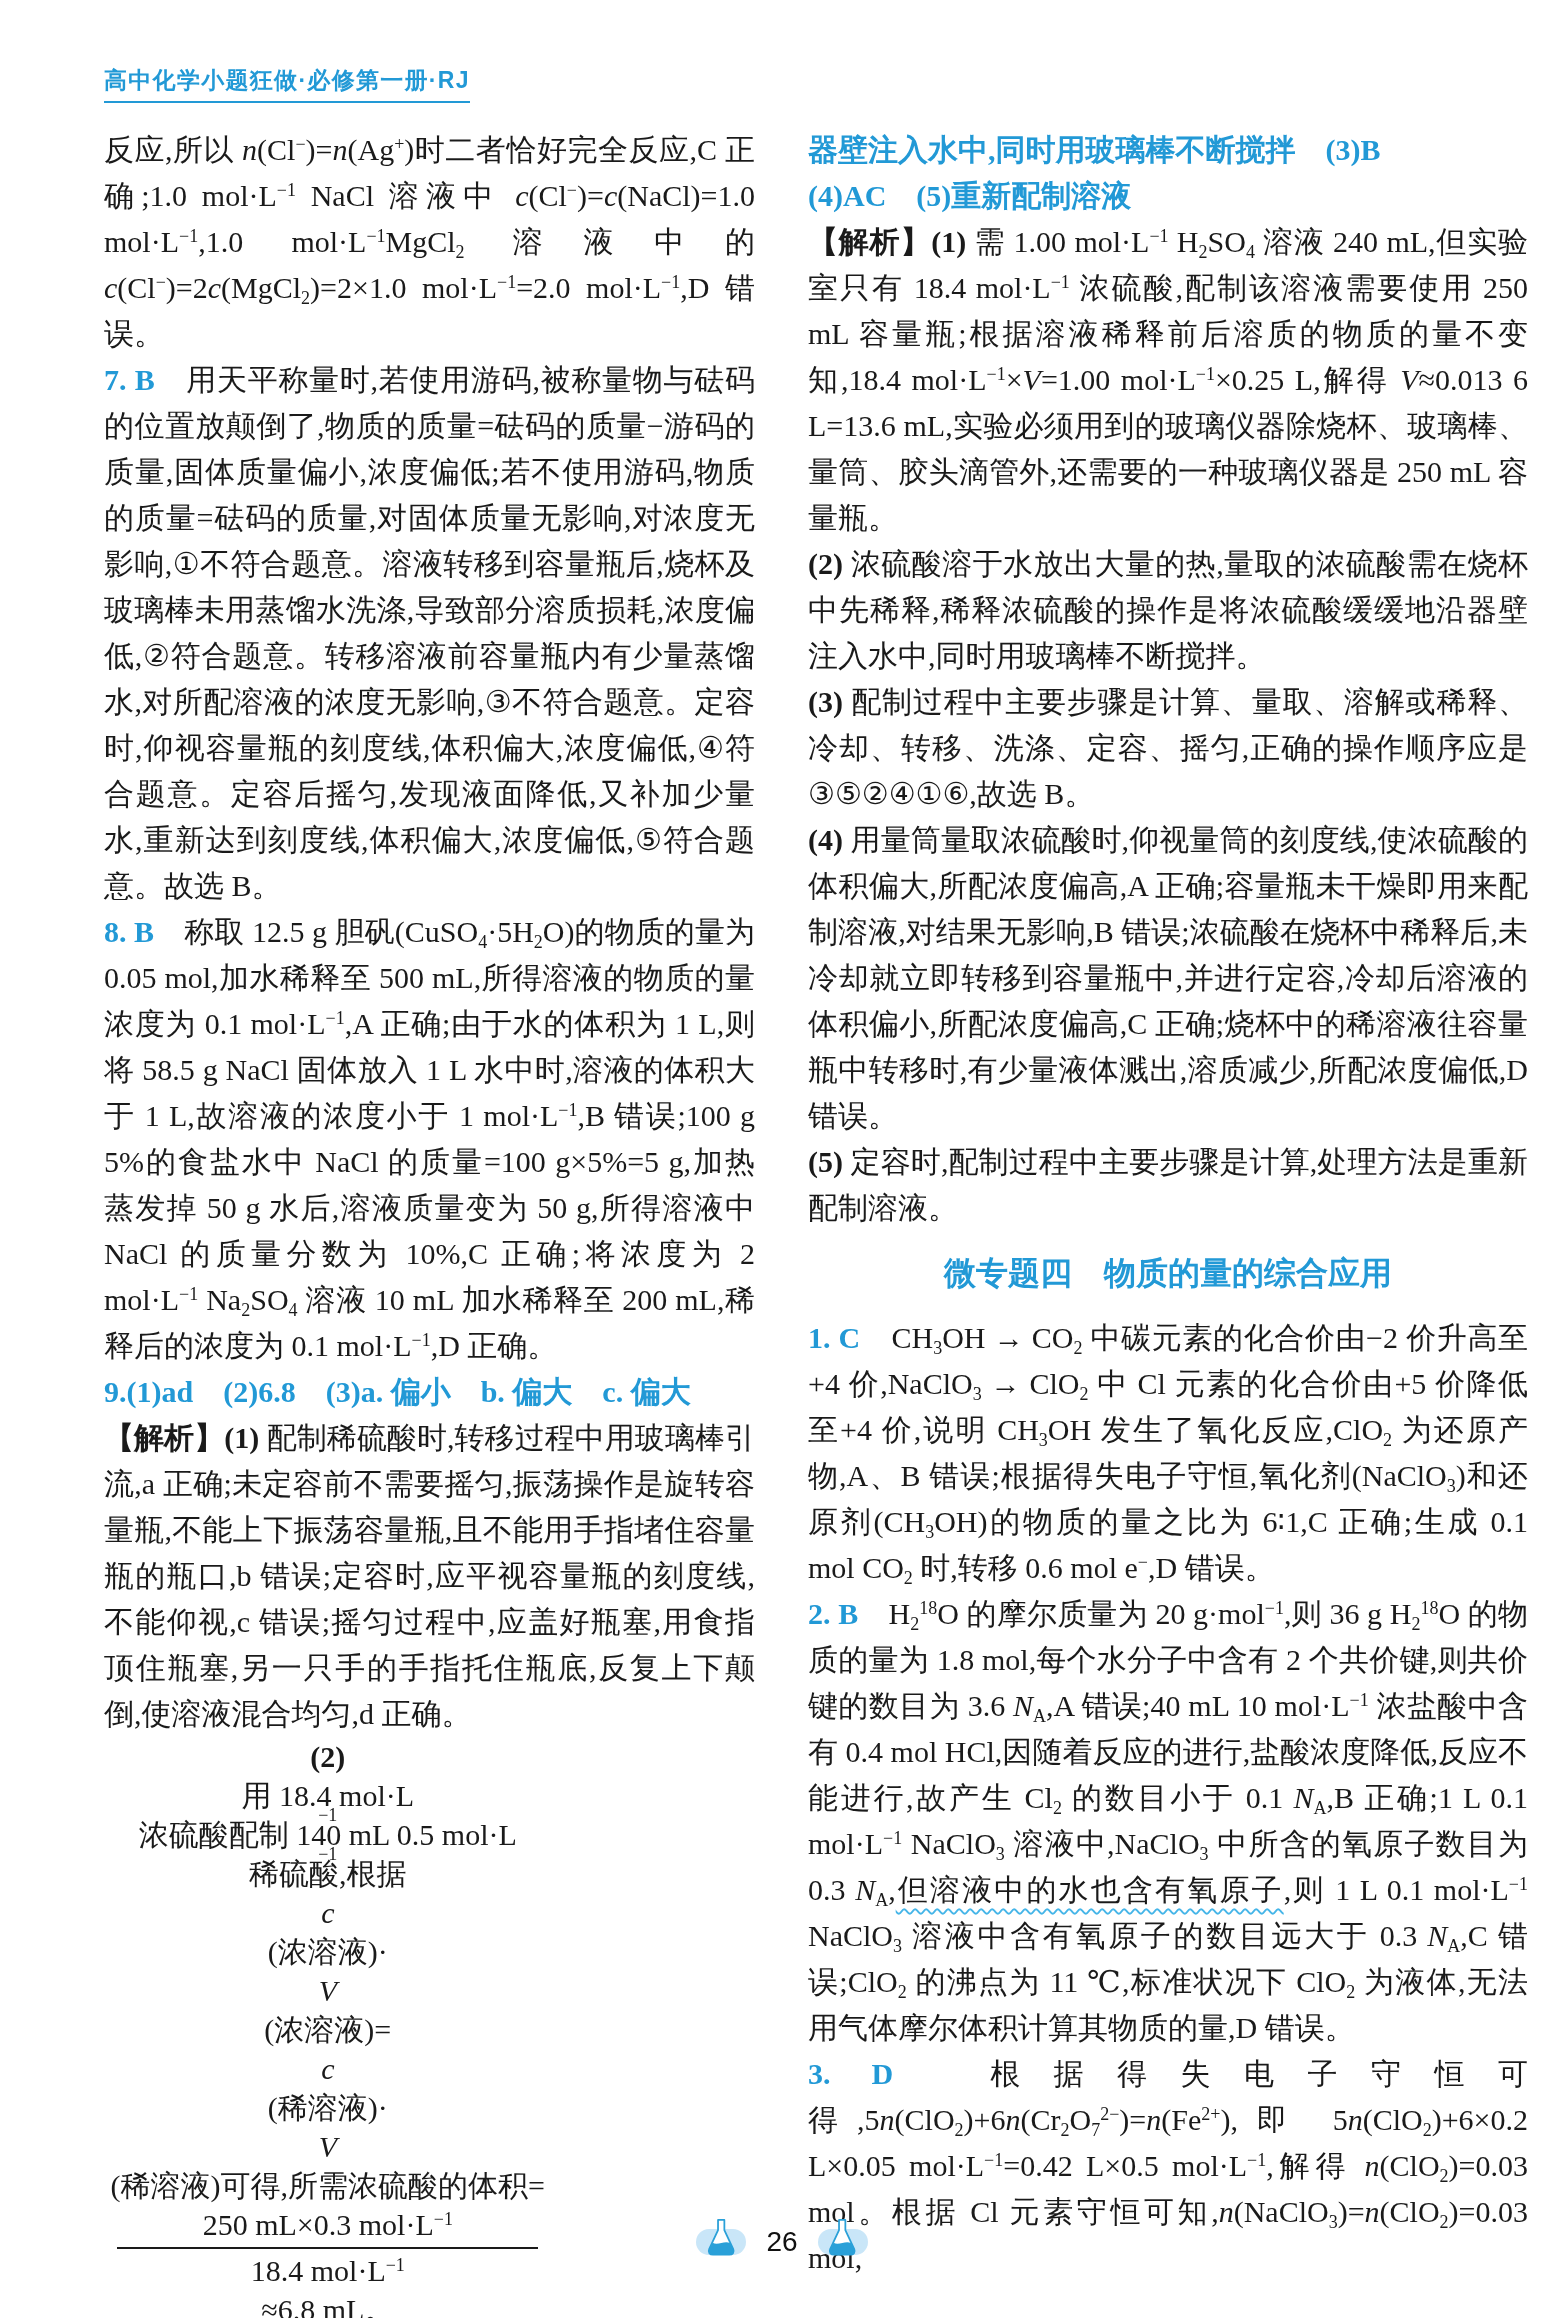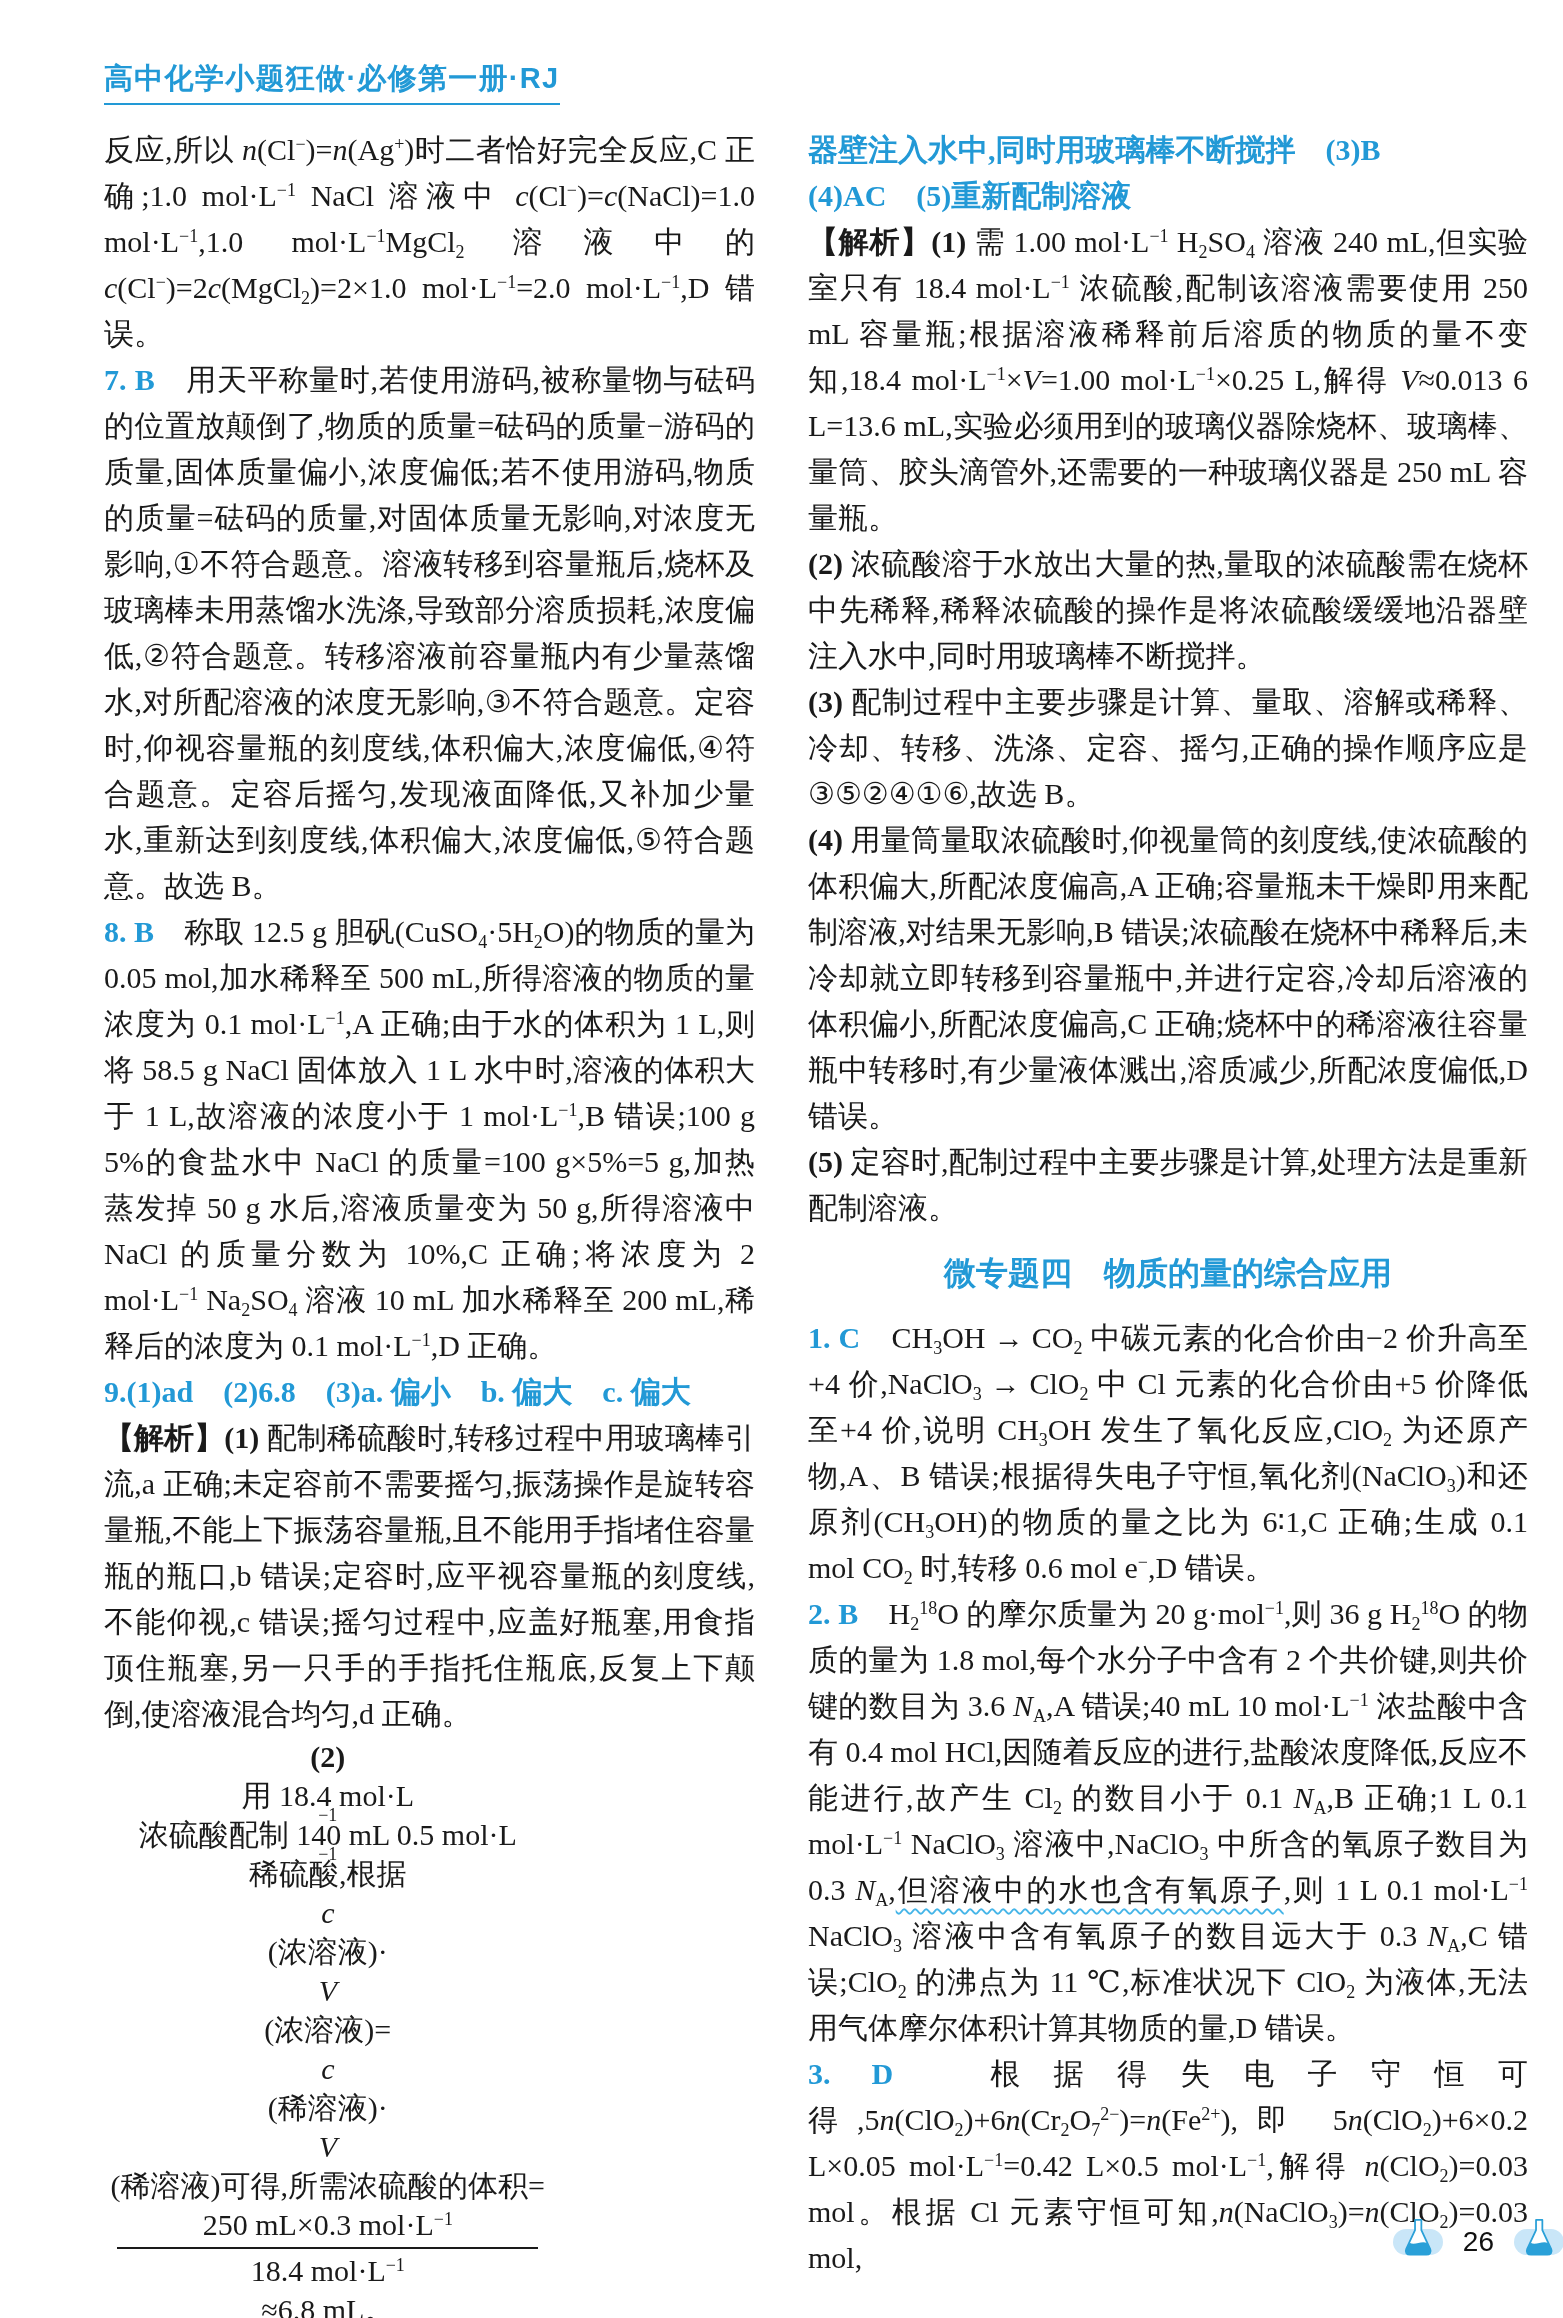--- a/index.html
+++ b/index.html
@@ -16,21 +16,21 @@
     font-family:"Liberation Serif","DejaVu Serif","DejaVu Sans",serif;
     color:var(--text);
     font-size:30px;line-height:46px;
     overflow:hidden;
   }
   .header{position:absolute;left:104px;top:55px;}
   .title{
     display:inline-block;
     color:var(--accent);
     font-weight:bold;
-    font-size:29px;
+    font-size:23px;
     letter-spacing:1.3px;
     padding-bottom:8px;
     border-bottom:2.6px solid var(--accent);
     font-family:"Liberation Sans","DejaVu Sans",sans-serif;
     line-height:1.1;
   }
   .col{position:absolute;top:127px;text-align:justify;}
   .col-left{left:104px;width:651px;}
   .col-right{left:808px;width:720px;}
   .para{margin:0;}
@@ -56,21 +56,21 @@
   }
   .frac{
     display:inline-flex;flex-direction:column;
     vertical-align:middle;text-align:center;
     margin:0 6.6px;line-height:1.3;
   }
   .frac .num{border-bottom:2.6px solid var(--text);padding:0 9.2px 2.6px;}
   .frac .den{padding-top:2px;}
   .footer{
     position:absolute;left:0;right:0;top:2228px;
-    display:flex;justify-content:flex-end;align-items:center;gap:20px;
+    display:flex;justify-content:center;align-items:center;gap:20px;
   }
   .pill{
     width:50px;height:26px;border-radius:13px;
     background:var(--pill);
     display:flex;align-items:center;justify-content:center;
     position:relative;
   }
   .pill svg{height:38px;width:auto;margin-top:-10.5px;}
   .pagenum{
     font-family:"Liberation Sans","DejaVu Sans",sans-serif;

